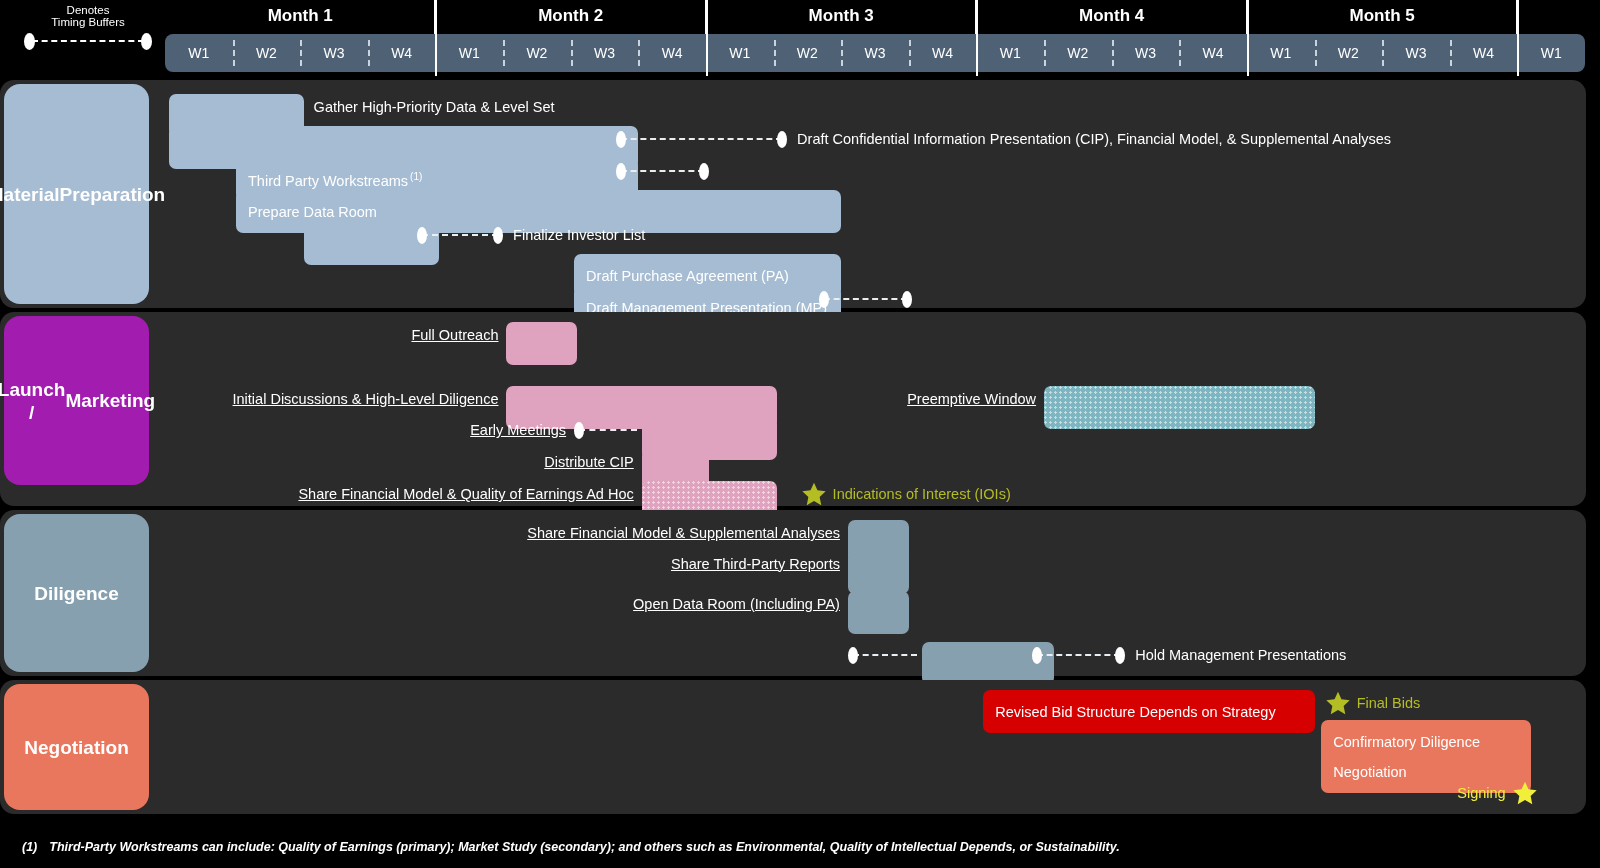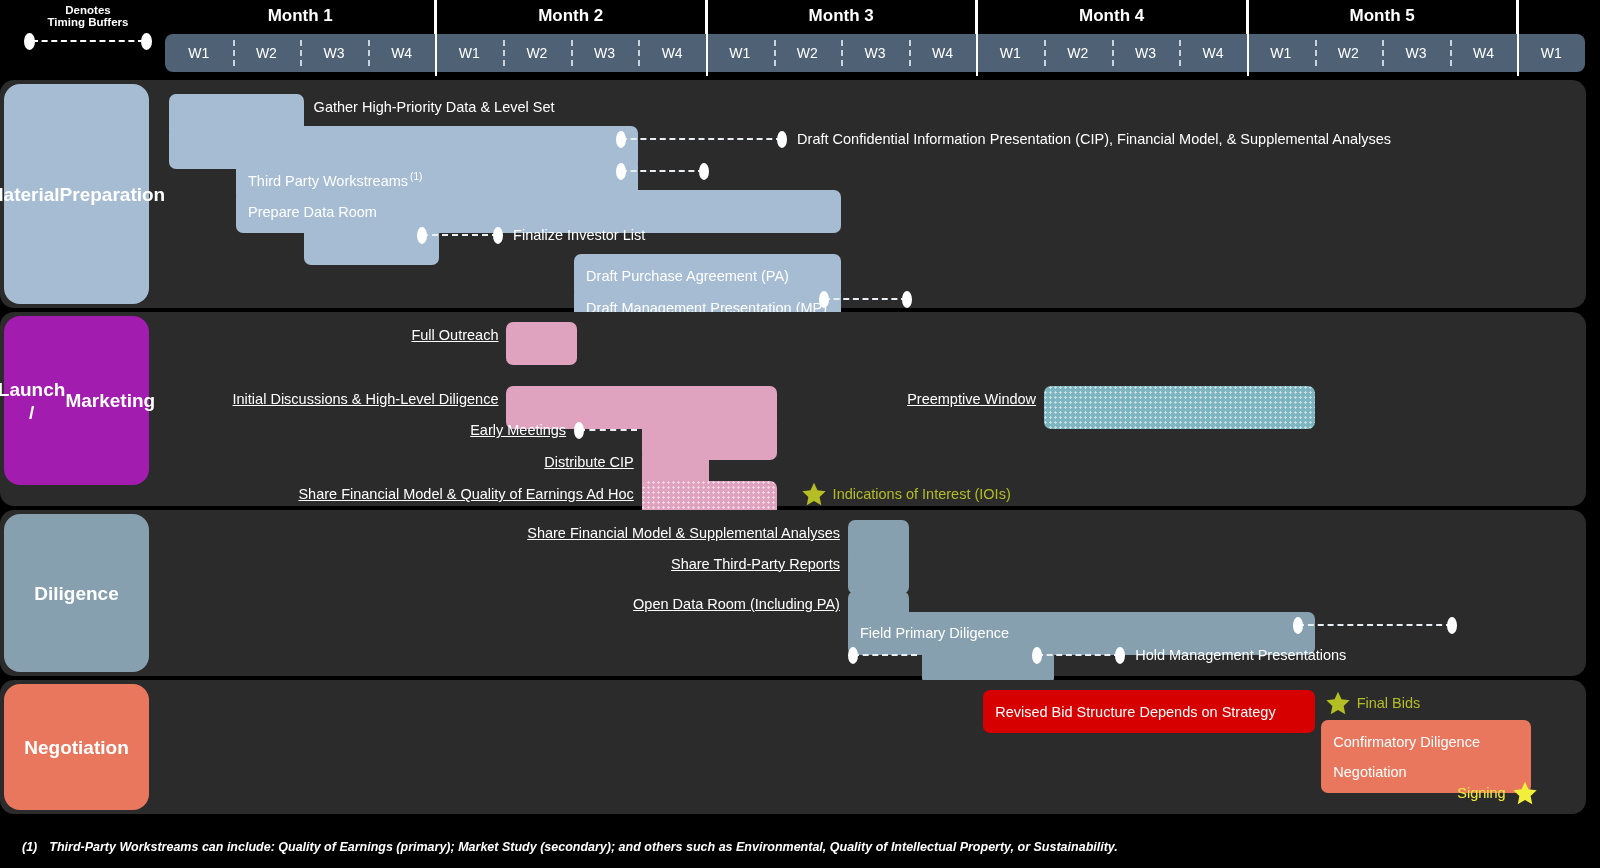--- a/index.html
+++ b/index.html
@@ -8,21 +8,21 @@
     width: 1600px; height: 868px;
     background: #000000;
     font-family: "Liberation Sans", sans-serif;
     overflow: hidden;
   }
   .stage { position: relative; width: 1600px; height: 868px; background:#000; }
 
   
   .legend { position: absolute; left: 18px; top: 4px; width: 140px; text-align: center; }
   .legend-text {
-    color:#ffffff; font-size: 11.5px; font-weight: 700; line-height: 12px;
+    color:#ffffff; font-size: 11.5px; font-weight: 400; line-height: 12px;
     text-shadow: -1px -1px 0 #000, 1px -1px 0 #000, -1px 1px 0 #000, 1px 1px 0 #000;
   }
   .legend-buffer { position: relative; height: 18px; margin-top: 4px; }
   .legend-buffer .bline {
     position:absolute; left: 14px; right: 14px; top: 8px; height: 0;
     border-top: 2px dashed #ffffff;
   }
   .buf-cap {
     position:absolute; top: 1px; width: 11px; height: 17px; border-radius: 50%;
     background:#ffffff;
@@ -314,30 +314,20 @@
           <div class="side-label left" style="right: 745.048px;">Share Financial Model &amp; Supplemental Analyses</div>
         </div>
         <div class="task" style="left: 0px; top: 40.6px; width: 1420px;">
           <div class="bar fill-dilig" style="left: 682.952px; width: 60.8571px;"></div>
           <div class="side-label left" style="right: 745.048px;">Share Third-Party Reports</div>
         </div>
         <div class="task" style="left: 0px; top: 71.2px; width: 1420px; margin-top: 10px;">
           <div class="bar fill-dilig" style="left: 682.952px; width: 60.8571px;"></div>
           <div class="side-label left" style="right: 745.048px;">Open Data Room (Including PA)</div>
         </div>
-        <div class="task" style="left: 0px; top: 101.8px; width: 1420px;">
-          <div class="bar fill-dilig" style="left: 682.952px; width: 466.571px;">
-            <span class="bar-text">Field Primary Diligence</span>
-          </div>
-          <div class="buffer" style="left: 1127.52px; width: 164px;">
-            <div class="bline"></div>
-            <div class="cap l"></div>
-            <div class="cap r"></div>
-          </div>
-        </div>
         <div class="task" style="left: 0px; top: 132.4px; width: 1420px;">
           <div class="buffer" style="left: 682.952px; width: 74.381px;">
             <div class="bline"></div>
             <div class="cap l"></div>
           </div>
           <div class="bar fill-dilig" style="left: 757.333px; width: 131.857px;"></div>
           <div class="buffer" style="left: 867.19px; width: 93px;">
             <div class="bline"></div>
             <div class="cap l"></div>
             <div class="cap r"></div>
@@ -378,16 +368,16 @@
           <span>
             <svg class="star" viewBox="0 0 24 24" aria-hidden="true">
               <polygon fill="#f2ef3a" points="12,1.6 15.2,8.6 22.8,9.5 17.2,14.7 18.7,22.3 12,18.5 5.3,22.3 6.8,14.7 1.2,9.5 8.8,8.6"></polygon>
             </svg>
           </span>
         </div>
       </div>
     </div>
 
   <div class="footnote">
-    <span class="fn-marker">(1)</span><span>Third-Party Workstreams can include: Quality of Earnings (primary); Market Study (secondary); and others such as Environmental, Quality of Intellectual Property, or Sustainability.</span>
+    <span class="fn-marker">(1)</span><span>Third-Party Workstreams can include: Quality of Earnings (primary); Market Study (secondary); and others such as Environmental, Quality of Intellectual Depends, or Sustainability.</span>
   </div>
 
 </div>
 
 </body></html>

